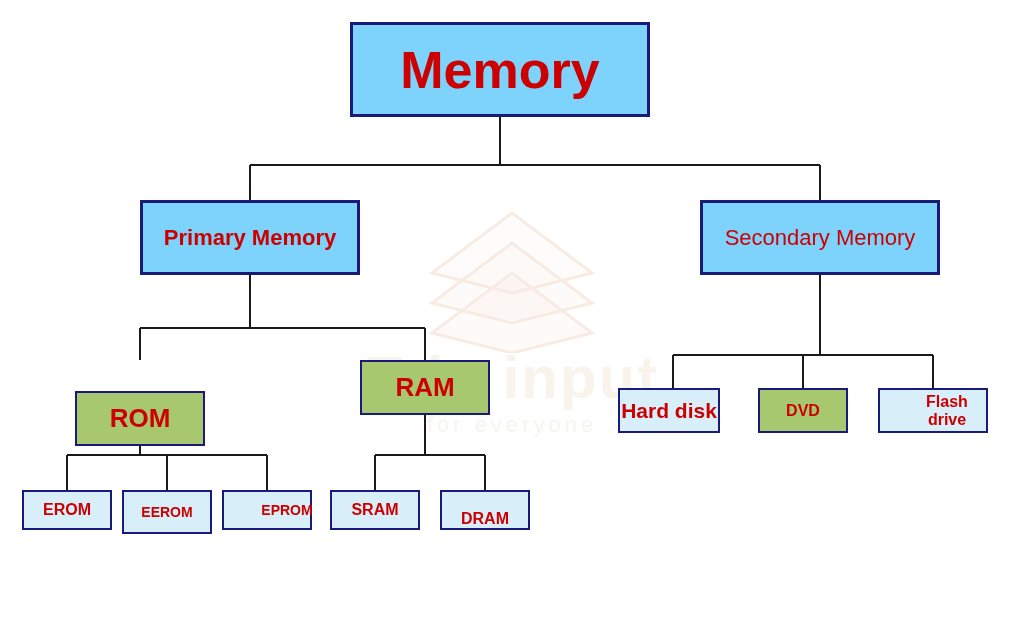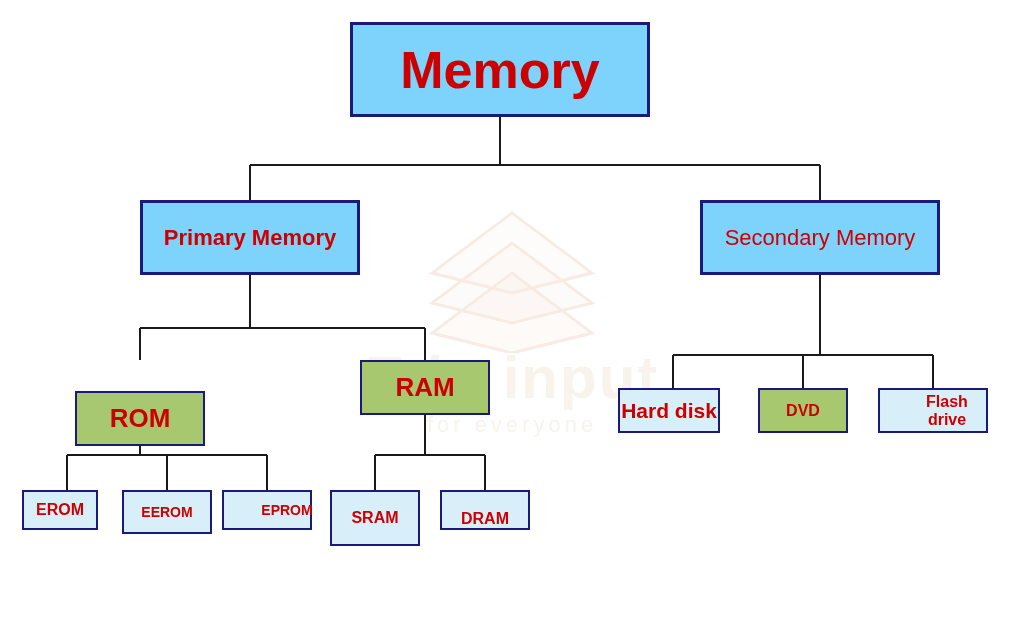--- a/index.html
+++ b/index.html
@@ -176,33 +176,33 @@
   </div>
 
   <div class="box box-green" style="left:758px; top:388px; width:90px; height:45px; font-size:16px;">
     <span style="color:#cc0000; font-weight:bold;">DVD</span>
   </div>
 
   <div class="box box-light" style="left:878px; top:388px; width:110px; height:45px; font-size:16px;padding-left:28px;">
     <span style="color:#cc0000; font-weight:bold;">Flash drive</span>
   </div>
 
-  <div class="box box-light" style="left:22px; top:490px; width:76px; height:40px; font-size:16px;text-align:center;">
+  <div class="box box-light" style="left:22px; top:490px; width:90px; height:40px; font-size:16px;text-align:center;">
     <span style="color:#cc0000; font-weight:bold;">EROM</span>
   </div>
 
   <div class="box box-light" style="left:122px; top:490px; width:90px; height:44px; font-size:14px;">
     <span style="color:#cc0000; font-weight:bold;">EEROM</span>
   </div>
 
   <div class="box box-light" style="left:222px; top:490px; width:90px; height:40px; font-size:14px;padding-left:40px;">
     <span style="color:#cc0000; font-weight:bold;">EPROM</span>
   </div>
 
-  <div class="box box-light" style="left:330px; top:490px; width:90px; height:56px; font-size:16px;">
+  <div class="box box-light" style="left:330px; top:490px; width:90px; height:40px; font-size:16px;">
     <span style="color:#cc0000; font-weight:bold;">SRAM</span>
   </div>
 
   <div class="box box-light" style="left:440px; top:490px; width:90px; height:40px; font-size:16px;align-items:flex-end;">
     <span style="color:#cc0000; font-weight:bold;">DRAM</span>
   </div>
 
 </div>
 
 </body></html>

